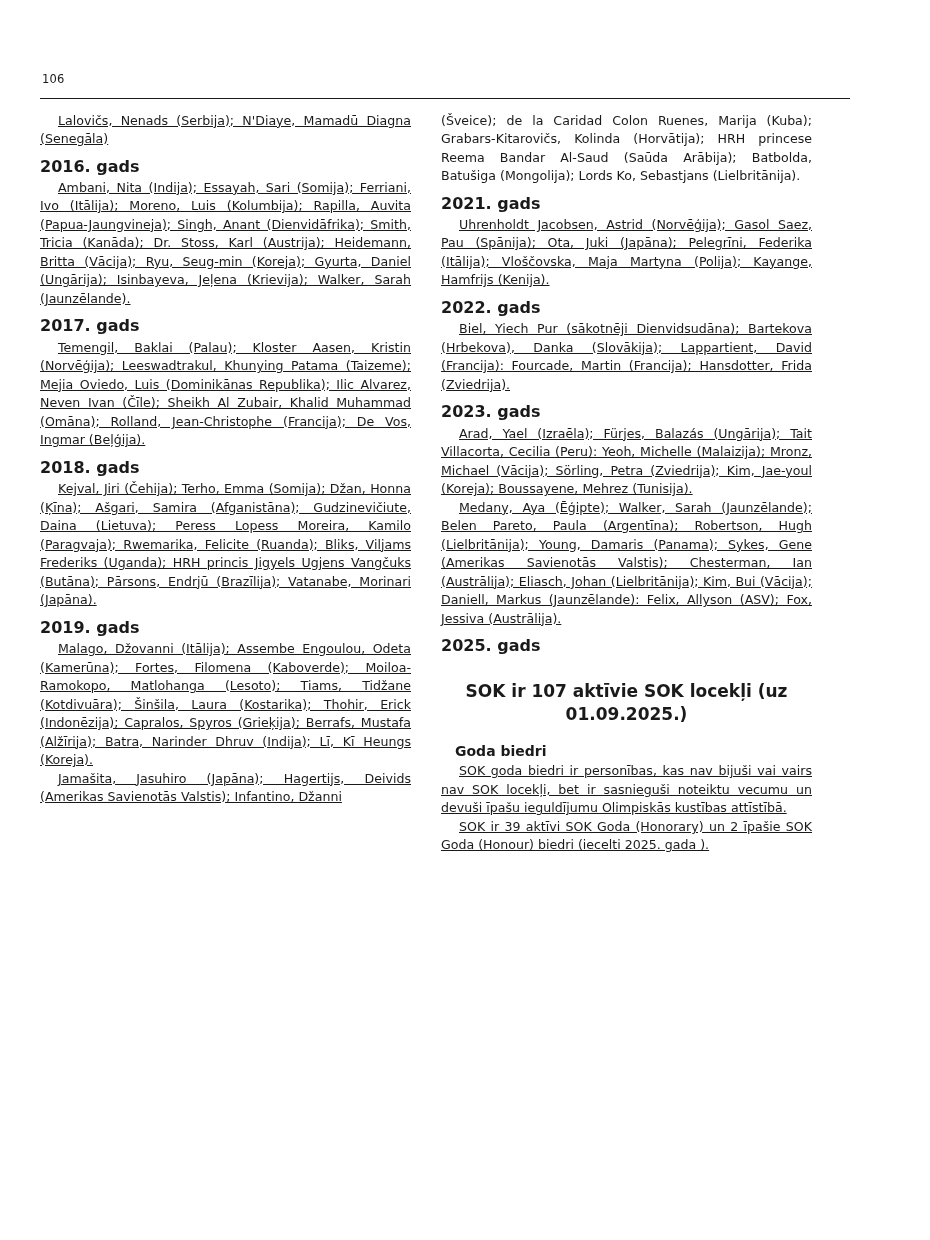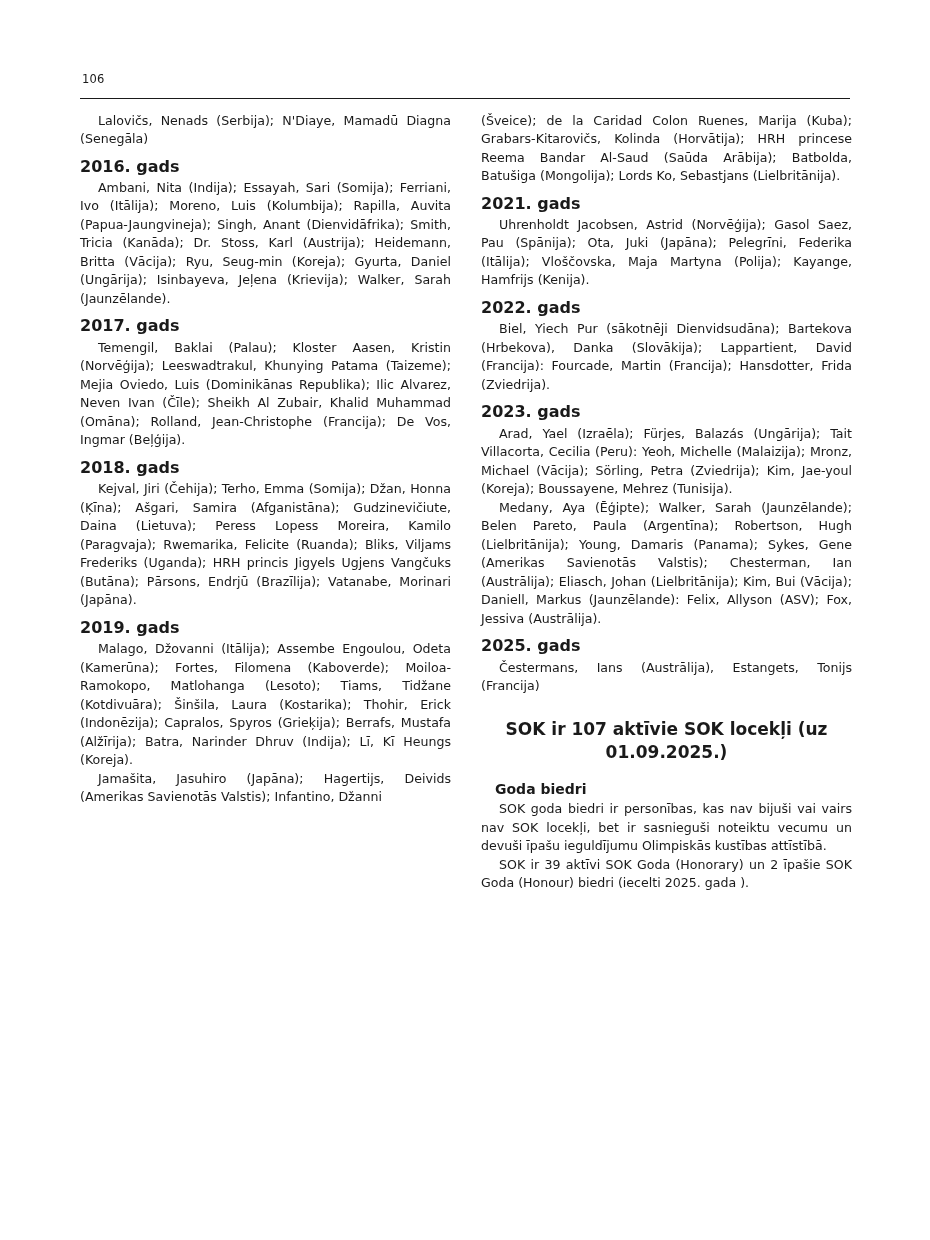--- a/index.html
+++ b/index.html
@@ -11,21 +11,21 @@
     width: 930px;
     height: 1240px;
     font-family: "DejaVu Sans", sans-serif;
     color: #1a1a1a;
   }
   .page {
     position: relative;
     width: 930px;
     height: 960px;
     box-sizing: border-box;
-    padding: 74px 80px 0 80px;
+    padding: 74px 80px 0 40px;
   }
   .page-number {
     font-size: 11.5px;
     color: #1a1a1a;
     line-height: 1;
     margin: 0 0 12px 2px;
     letter-spacing: 0.2px;
   }
   .rule {
     height: 1px;
@@ -45,20 +45,21 @@
   p {
     margin: 0;
     font-size: 12.6px;
     line-height: 1.47;
     text-align: justify;
     text-justify: inter-word;
     hyphens: manual;
   }
   p.indent {
     text-indent: 18px;
+    text-decoration: underline;
   }
   h3.year {
     margin: 7px 0 1px 0;
     font-size: 16px;
     font-weight: bold;
     line-height: 1.4;
   }
   h3.year:first-child {
     margin-top: 0;
   }
@@ -116,21 +117,20 @@
 
       <h3 class="year">2022. gads</h3>
       <p class="indent">Biel, Yiech Pur (sākotnēji Dienvidsudāna); Bartekova (Hrbekova), Danka (Slovākija); Lappartient, David (Francija): Fourcade, Martin (Francija); Hansdotter, Frida (Zviedrija).</p>
 
       <h3 class="year">2023. gads</h3>
       <p class="indent">Arad, Yael (Izraēla); Fürjes, Balazás (Ungārija); Tait Villacorta, Cecilia (Peru): Yeoh, Michelle (Malaizija); Mronz, Michael (Vācija); Sörling, Petra (Zviedrija); Kim, Jae-youl (Koreja); Boussayene, Mehrez (Tunisija).</p>
 
       <p class="indent">Medany, Aya (Ēģipte); Walker, Sarah (Jaunzēlande); Belen Pareto, Paula (Argentīna); Robertson, Hugh (Lielbritānija); Young, Damaris (Panama); Sykes, Gene (Amerikas Savienotās Valstis); Chesterman, Ian (Austrālija); Eliasch, Johan (Lielbritānija); Kim, Bui (Vācija); Daniell, Markus (Jaunzēlande): Felix, Allyson (ASV); Fox, Jessiva (Austrālija).</p>
 
       <h3 class="year">2025. gads</h3>
-      <p class="indent">Čestermans, Ians (Austrālija), Estangets, Tonijs (Francija)</p>
 
       <div class="center-head">SOK ir 107 aktīvie SOK locekļi (uz 01.09.2025.)</div>
 
       <div class="sub-head">Goda biedri</div>
       <p class="indent">SOK goda biedri ir personības, kas nav bijuši vai vairs nav SOK locekļi, bet ir sasnieguši noteiktu vecumu un devuši īpašu ieguldījumu Olimpiskās kustības attīstībā.</p>
       <p class="indent">SOK ir 39 aktīvi SOK Goda (Honorary) un 2 īpašie SOK Goda (Honour) biedri (iecelti 2025. gada ).</p>
 
     </div>
 
   </div>

